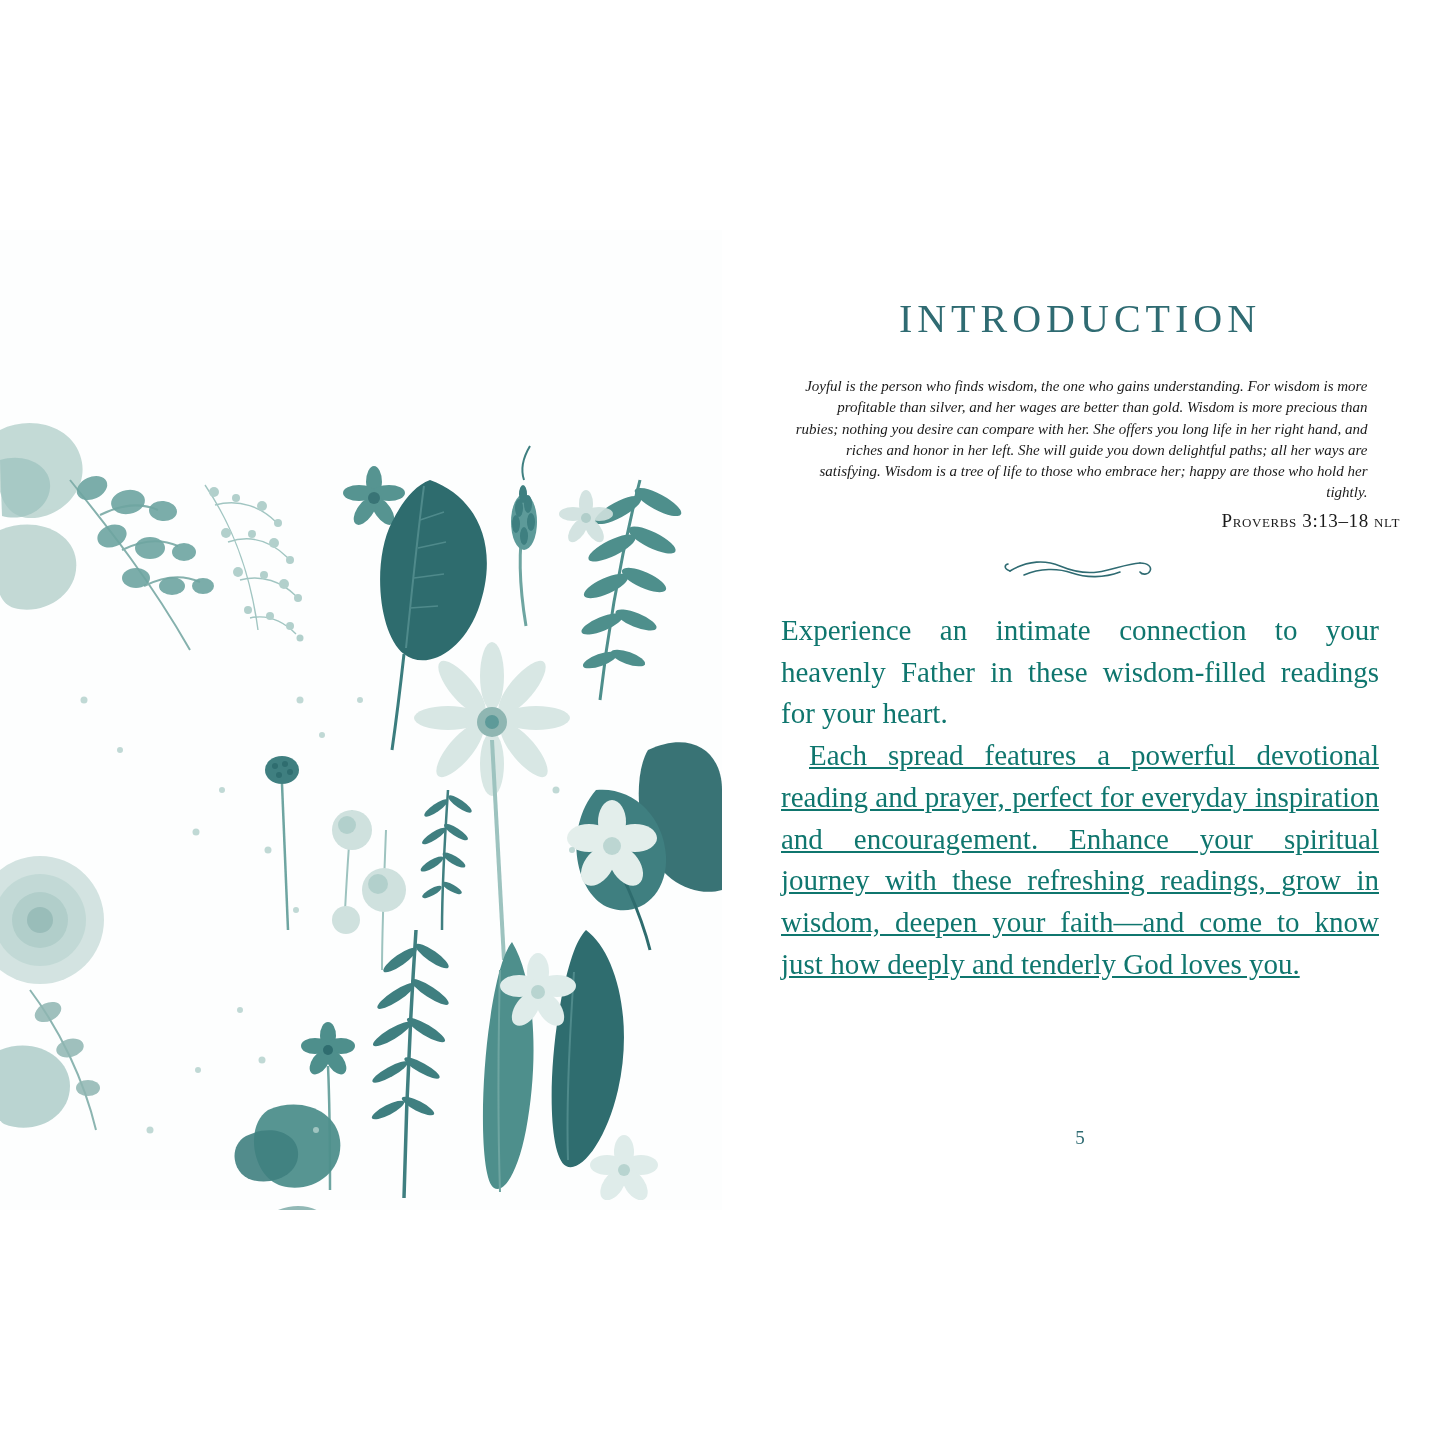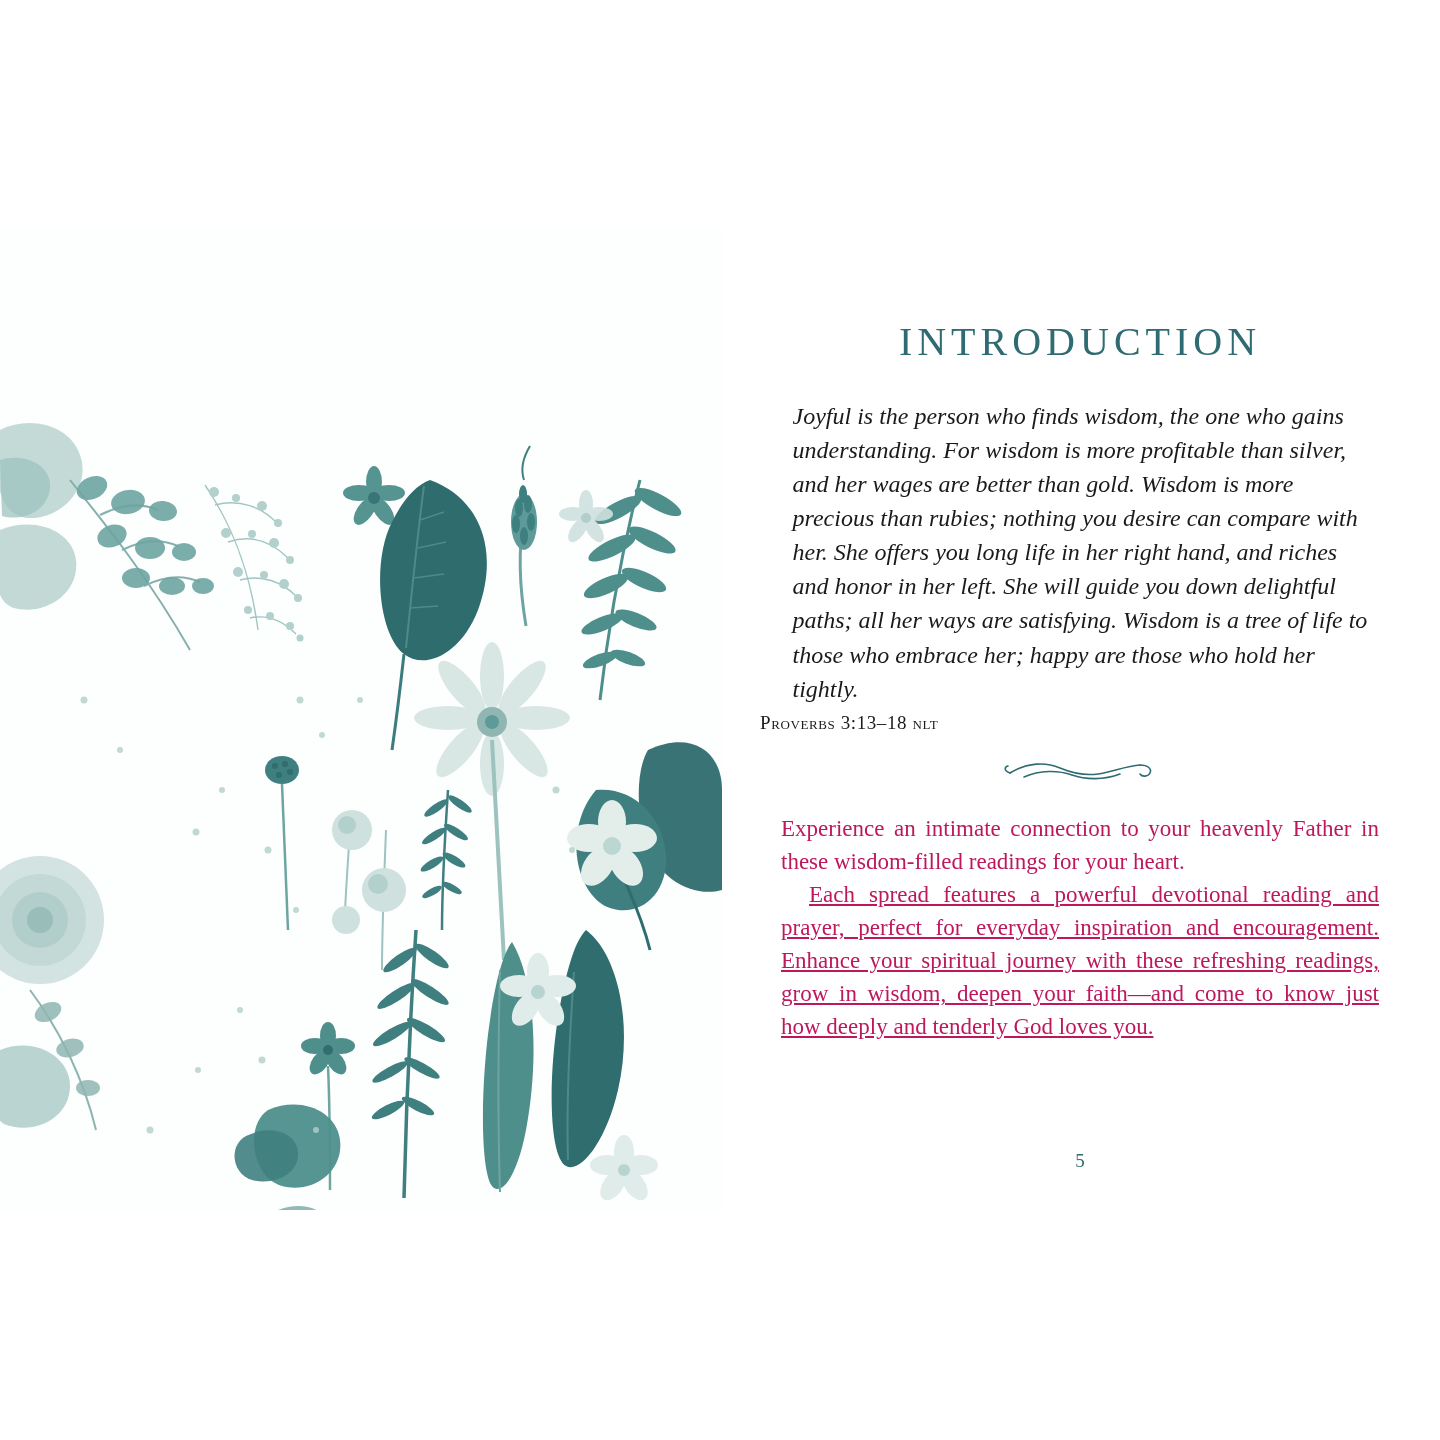--- a/index.html
+++ b/index.html
@@ -33,63 +33,63 @@
   .left-page svg {
     display: block;
     width: 100%;
     height: 100%;
   }
 
   
   .right-page {
     position: absolute;
     left: 760px;
-    top: 240px;
+    top: 217px;
     width: 640px;
     height: 980px;
   }
   .page-title {
     text-align: center;
     color: #2f6b72;
     font-family: "Liberation Serif", serif;
     font-size: 40px;
     letter-spacing: 5px;
     font-weight: 400;
     margin: 78px 0 0 0;
   }
   .scripture {
     margin: 34px auto 0 auto;
     width: 575px;
-    text-align: left;
+    text-align: right;
     font-style: italic;
-    font-size: 24px;
+    font-size: 15px;
     line-height: 1.42;
     color: #1a1a1a;
   }
   .scripture-ref {
     margin-top: 6px;
-    text-align: left;
+    text-align: right;
     font-size: 19px;
     font-variant: small-caps;
     letter-spacing: 0.6px;
     color: #1a1a1a;
   }
   .flourish {
     margin: 22px auto 0 auto;
     width: 160px;
     height: 30px;
   }
   .flourish svg { display: block; width: 100%; height: 100%; }
 
   .body-copy {
     margin: 26px auto 0 auto;
     width: 598px;
-    font-size: 23px;
+    font-size: 29px;
     line-height: 1.44;
-    color: #be185d;
+    color: #0f766e;
     text-align: justify;
   }
   .body-copy p { margin: 0; }
   .body-copy p.indent { text-indent: 28px; text-decoration: underline; }
 
   .page-number {
     position: absolute;
     left: 0;
     right: 0;
     top: 910px;

